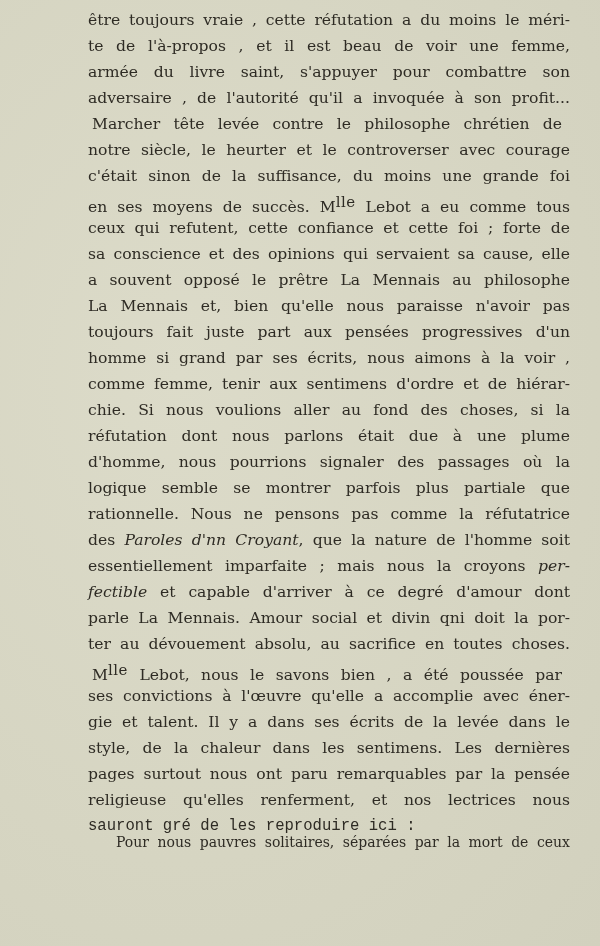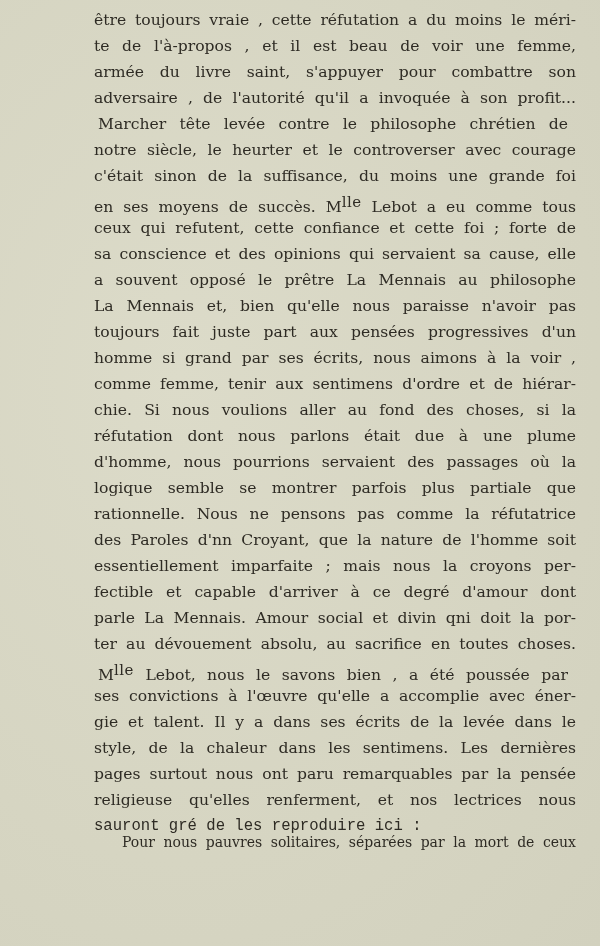--- a/index.html
+++ b/index.html
@@ -26,37 +26,36 @@
   .line {
     position: absolute;
     left: 0;
     width: 482px;
     height: 26px;
     line-height: 26px;
     white-space: nowrap;
     text-align: justify;
     text-align-last: justify;
     letter-spacing: 0px;
-    margin-left: 6px;
   }
   .line.last {
     text-align-last: left;
     width: auto;
     font-family: Liberation Mono, monospace;
   }
   .line.indent {
     left: 4px;
     width: 470px;
   }
   .line.small {
     font-size: 14px;
     left: 28px;
     width: 454px;
   }
-  .italic { }
+  .italic { font-style: italic; }
   sup.sc {
     font-size: 15px;
     vertical-align: 5px;
     letter-spacing: 0.5px;
   }
 </style>
 </head>
 <body>
 
 <div class="page">
@@ -72,21 +71,21 @@
   <div class="line" style="top:189px"><span>en ses moyens de succès. M</span><sup class="sc">lle</sup><span> Lebot a eu comme tous</span></div>
   <div class="line" style="top:215px">ceux qui refutent, cette confiance et cette foi ; forte de</div>
   <div class="line" style="top:241px">sa conscience et des opinions qui servaient sa cause, elle</div>
   <div class="line" style="top:267px">a souvent opposé le prêtre La Mennais au philosophe</div>
   <div class="line" style="top:293px">La Mennais et, bien qu'elle nous paraisse n'avoir pas</div>
   <div class="line" style="top:319px">toujours fait juste part aux pensées progressives d'un</div>
   <div class="line" style="top:345px">homme si grand par ses écrits, nous aimons à la voir ,</div>
   <div class="line" style="top:371px">comme femme, tenir aux sentimens d'ordre et de hiérar-</div>
   <div class="line" style="top:397px">chie. Si nous voulions aller au fond des choses, si la</div>
   <div class="line" style="top:423px">réfutation dont nous parlons était due à une plume</div>
-  <div class="line" style="top:449px">d'homme, nous pourrions servaient des passages où la</div>
+  <div class="line" style="top:449px">d'homme, nous pourrions signaler des passages où la</div>
   <div class="line" style="top:475px">logique semble se montrer parfois plus partiale que</div>
   <div class="line" style="top:501px">rationnelle. Nous ne pensons pas comme la réfutatrice</div>
   <div class="line" style="top:527px"><span>des </span><span class="italic">Paroles d'nn Croyant</span><span>, que la nature de l'homme soit</span></div>
   <div class="line" style="top:553px"><span>essentiellement imparfaite ; mais nous la croyons </span><span class="italic">per-</span></div>
   <div class="line" style="top:579px"><span class="italic">fectible</span><span> et capable d'arriver à ce degré d'amour dont</span></div>
   <div class="line" style="top:605px">parle La Mennais. Amour social et divin qni doit la por-</div>
   <div class="line" style="top:631px">ter au dévouement absolu, au sacrifice en toutes choses.</div>
 
   <div class="line indent" style="top:657px"><span>M</span><sup class="sc">lle</sup><span> Lebot, nous le savons bien , a été poussée par</span></div>
   <div class="line" style="top:683px">ses convictions à l'œuvre qu'elle a accomplie avec éner-</div>

